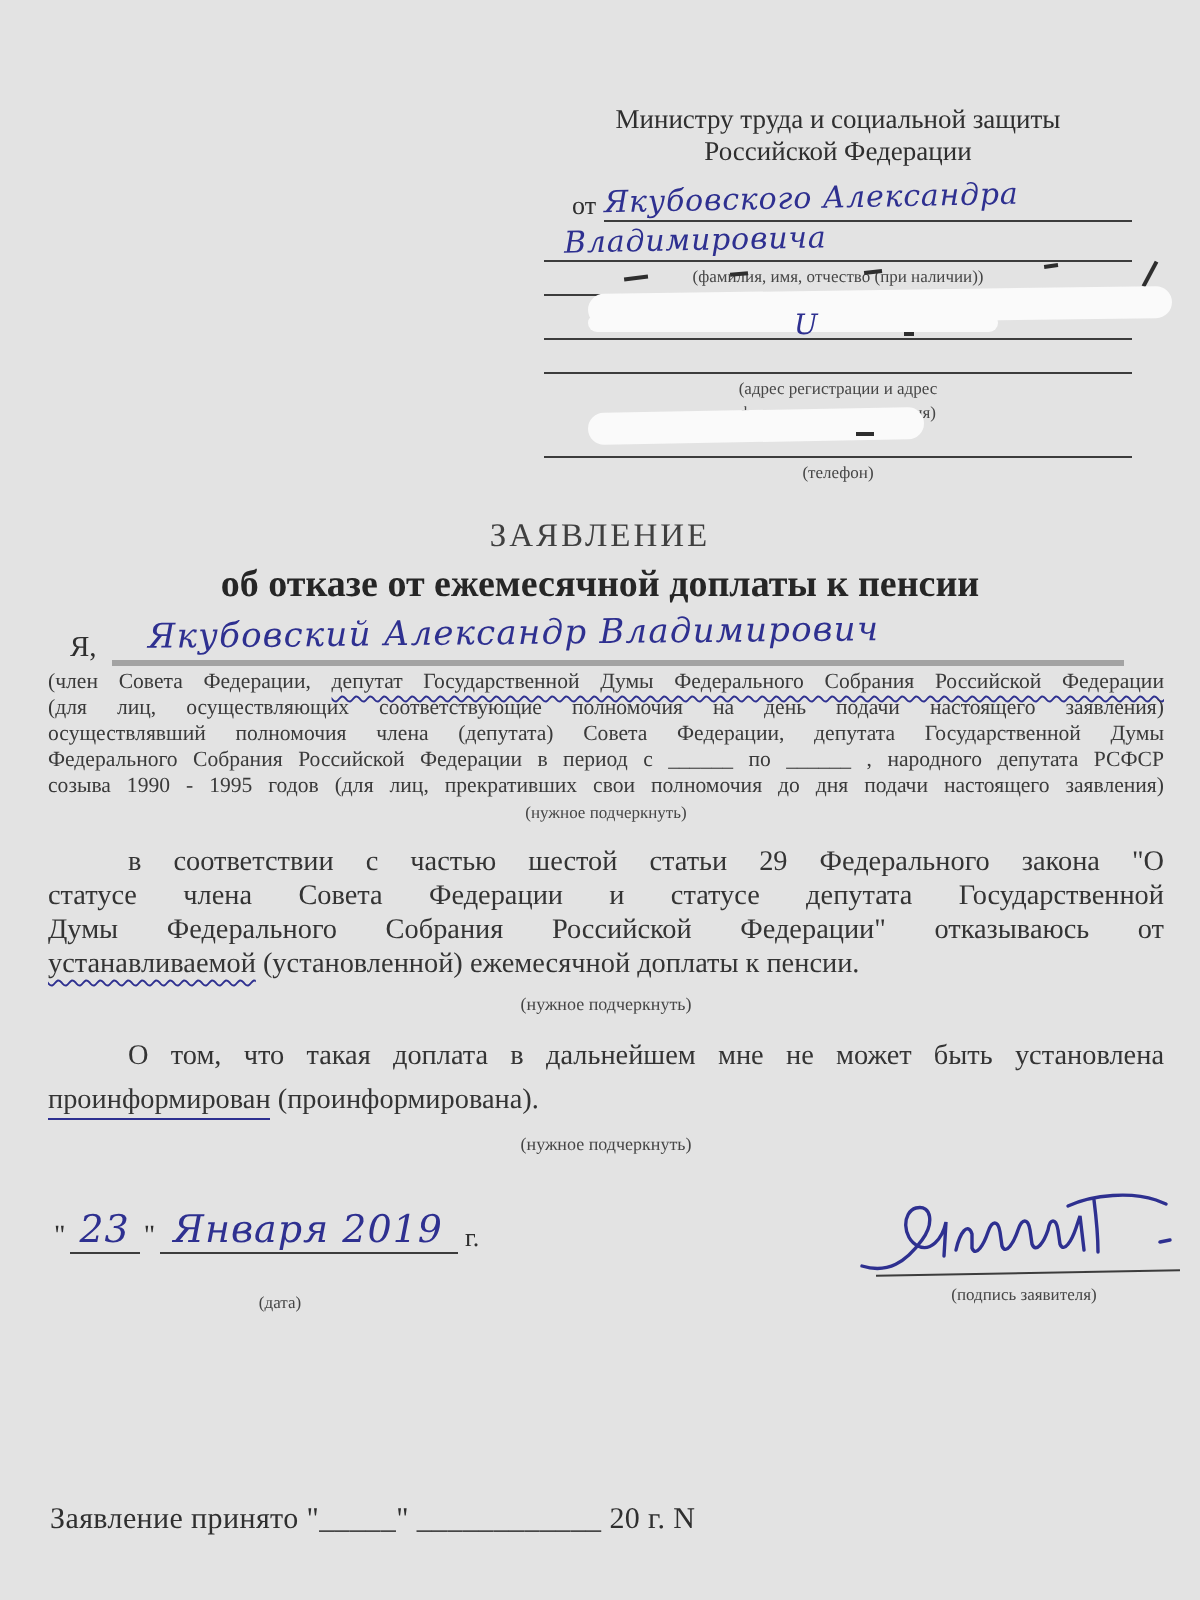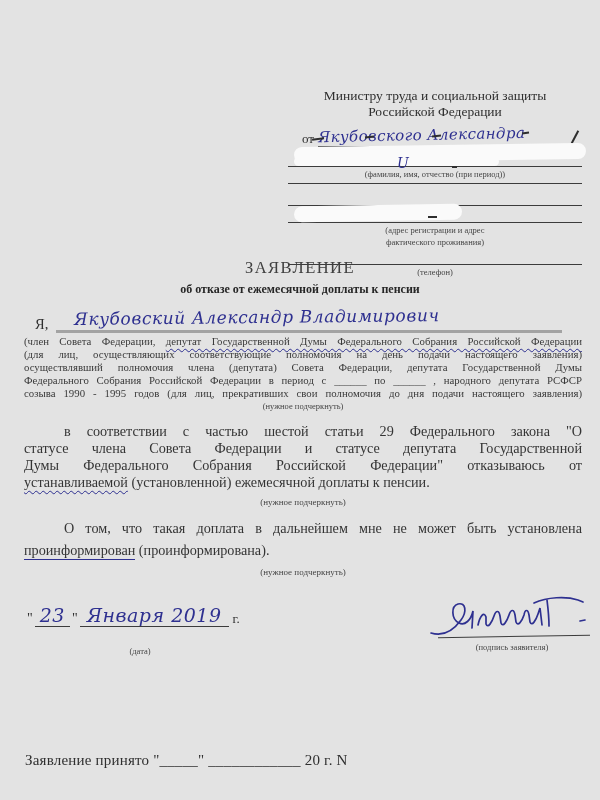--- a/index.html
+++ b/index.html
@@ -9,21 +9,21 @@
   
   .hand{font-family:"DejaVu Serif",serif;font-style:italic;color:#2e3090;}
   .hand-md{font-size:15px;letter-spacing:.4px;display:inline-block;transform:rotate(-1.2deg);}
   .hand-lg{font-size:17px;letter-spacing:.6px;display:inline-block;transform:rotate(-.6deg);}
   .hand-xl{font-size:19px;letter-spacing:.5px;}
   .field-line{border-bottom:1px solid #3c3c3c;height:0;}
 
   .caption{font-size:8.5px;color:#454545;text-align:center;line-height:10px;}
 
   
-  .addressee{position:absolute;left:288px;top:52px;width:294px;font-size:13.5px;line-height:16px;margin-top:36px;}
+  .addressee{position:absolute;left:272px;top:52px;width:294px;font-size:13.5px;line-height:16px;}
   .addr-line{text-align:center;}
   .from-row{display:flex;align-items:flex-end;margin-top:8px;margin-left:14px;height:19px;}
   .from-label{font-size:13px;padding-right:4px;text-align:right;}
   .from-field{flex:1;border-bottom:1px solid #3c3c3c;height:19px;}
   .name2-row{height:18px;border-bottom:1px solid #3c3c3c;margin-top:1px;padding-left:10px;}
   .addressee .caption{margin-top:2px;}
   .fl1{margin-top:4px;}
   .fl2{margin-top:21px;}
   .fl3{margin-top:16px;}
   .addr-cap1{margin-top:6px;}
@@ -31,21 +31,21 @@
   .phone-cap{margin-top:7px;}
 
   
   .blob{position:absolute;background:#fafafa;border-radius:9px;}
   .stroke{position:absolute;background:#2e2e2e;height:1.5px;}
   .u-mark{position:absolute;font-size:14px;}
 
   
   .title-block{position:absolute;left:0;top:258px;width:600px;text-align:center;}
   .form-title{font-size:16.5px;font-weight:normal;letter-spacing:1.5px;color:#404040;}
-  .form-subtitle{font-size:12px;font-weight:bold;margin-top:4px;color:#262626;}
+  .form-subtitle{font-size:19px;font-weight:bold;margin-top:4px;color:#262626;}
 
   
   .ya-row{position:absolute;left:35px;top:307px;width:527px;display:flex;align-items:flex-end;}
   .ya-label{font-size:14.5px;padding-right:8px;}
   .ya-field{flex:1;border-bottom:3px solid #a3a3a3;height:23px;text-align:left;padding-left:18px;}
 
   .small-print{position:absolute;left:24px;top:335px;width:558px;
     font-size:10.8px;line-height:12.9px;color:#3a3a3a;}
   .sp-line{text-align:justify;text-align-last:justify;white-space:nowrap;}
   .sp-note{margin-top:1px;}
@@ -83,21 +83,21 @@
 <div class="doc">
 
   <div class="addressee">
     <div class="addr-line">Министру труда и социальной защиты</div>
     <div class="addr-line">Российской Федерации</div>
     <div class="from-row">
       <span class="from-label">от</span>
         <span class="from-field"><span class="hand hand-md">Якубовского Александра</span></span>
     </div>
     <div class="name2-row"><span class="hand hand-md">Владимировича</span></div>
-    <div class="caption">(фамилия, имя, отчество (при период))</div>
+    <div class="caption">(фамилия, имя, отчество (при наличии))</div>
     <div class="field-line fl1"></div>
     <div class="field-line fl2"></div>
     <div class="field-line fl3"></div>
     <div class="caption addr-cap1">(адрес регистрации и адрес</div>
     <div class="caption">фактического проживания)</div>
     <div class="field-line phone-line"></div>
     <div class="caption phone-cap">(телефон)</div>
   </div>
 
   <div class="stroke" style="left:312px;top:138px;width:12px;transform:rotate(-7deg);"></div>

